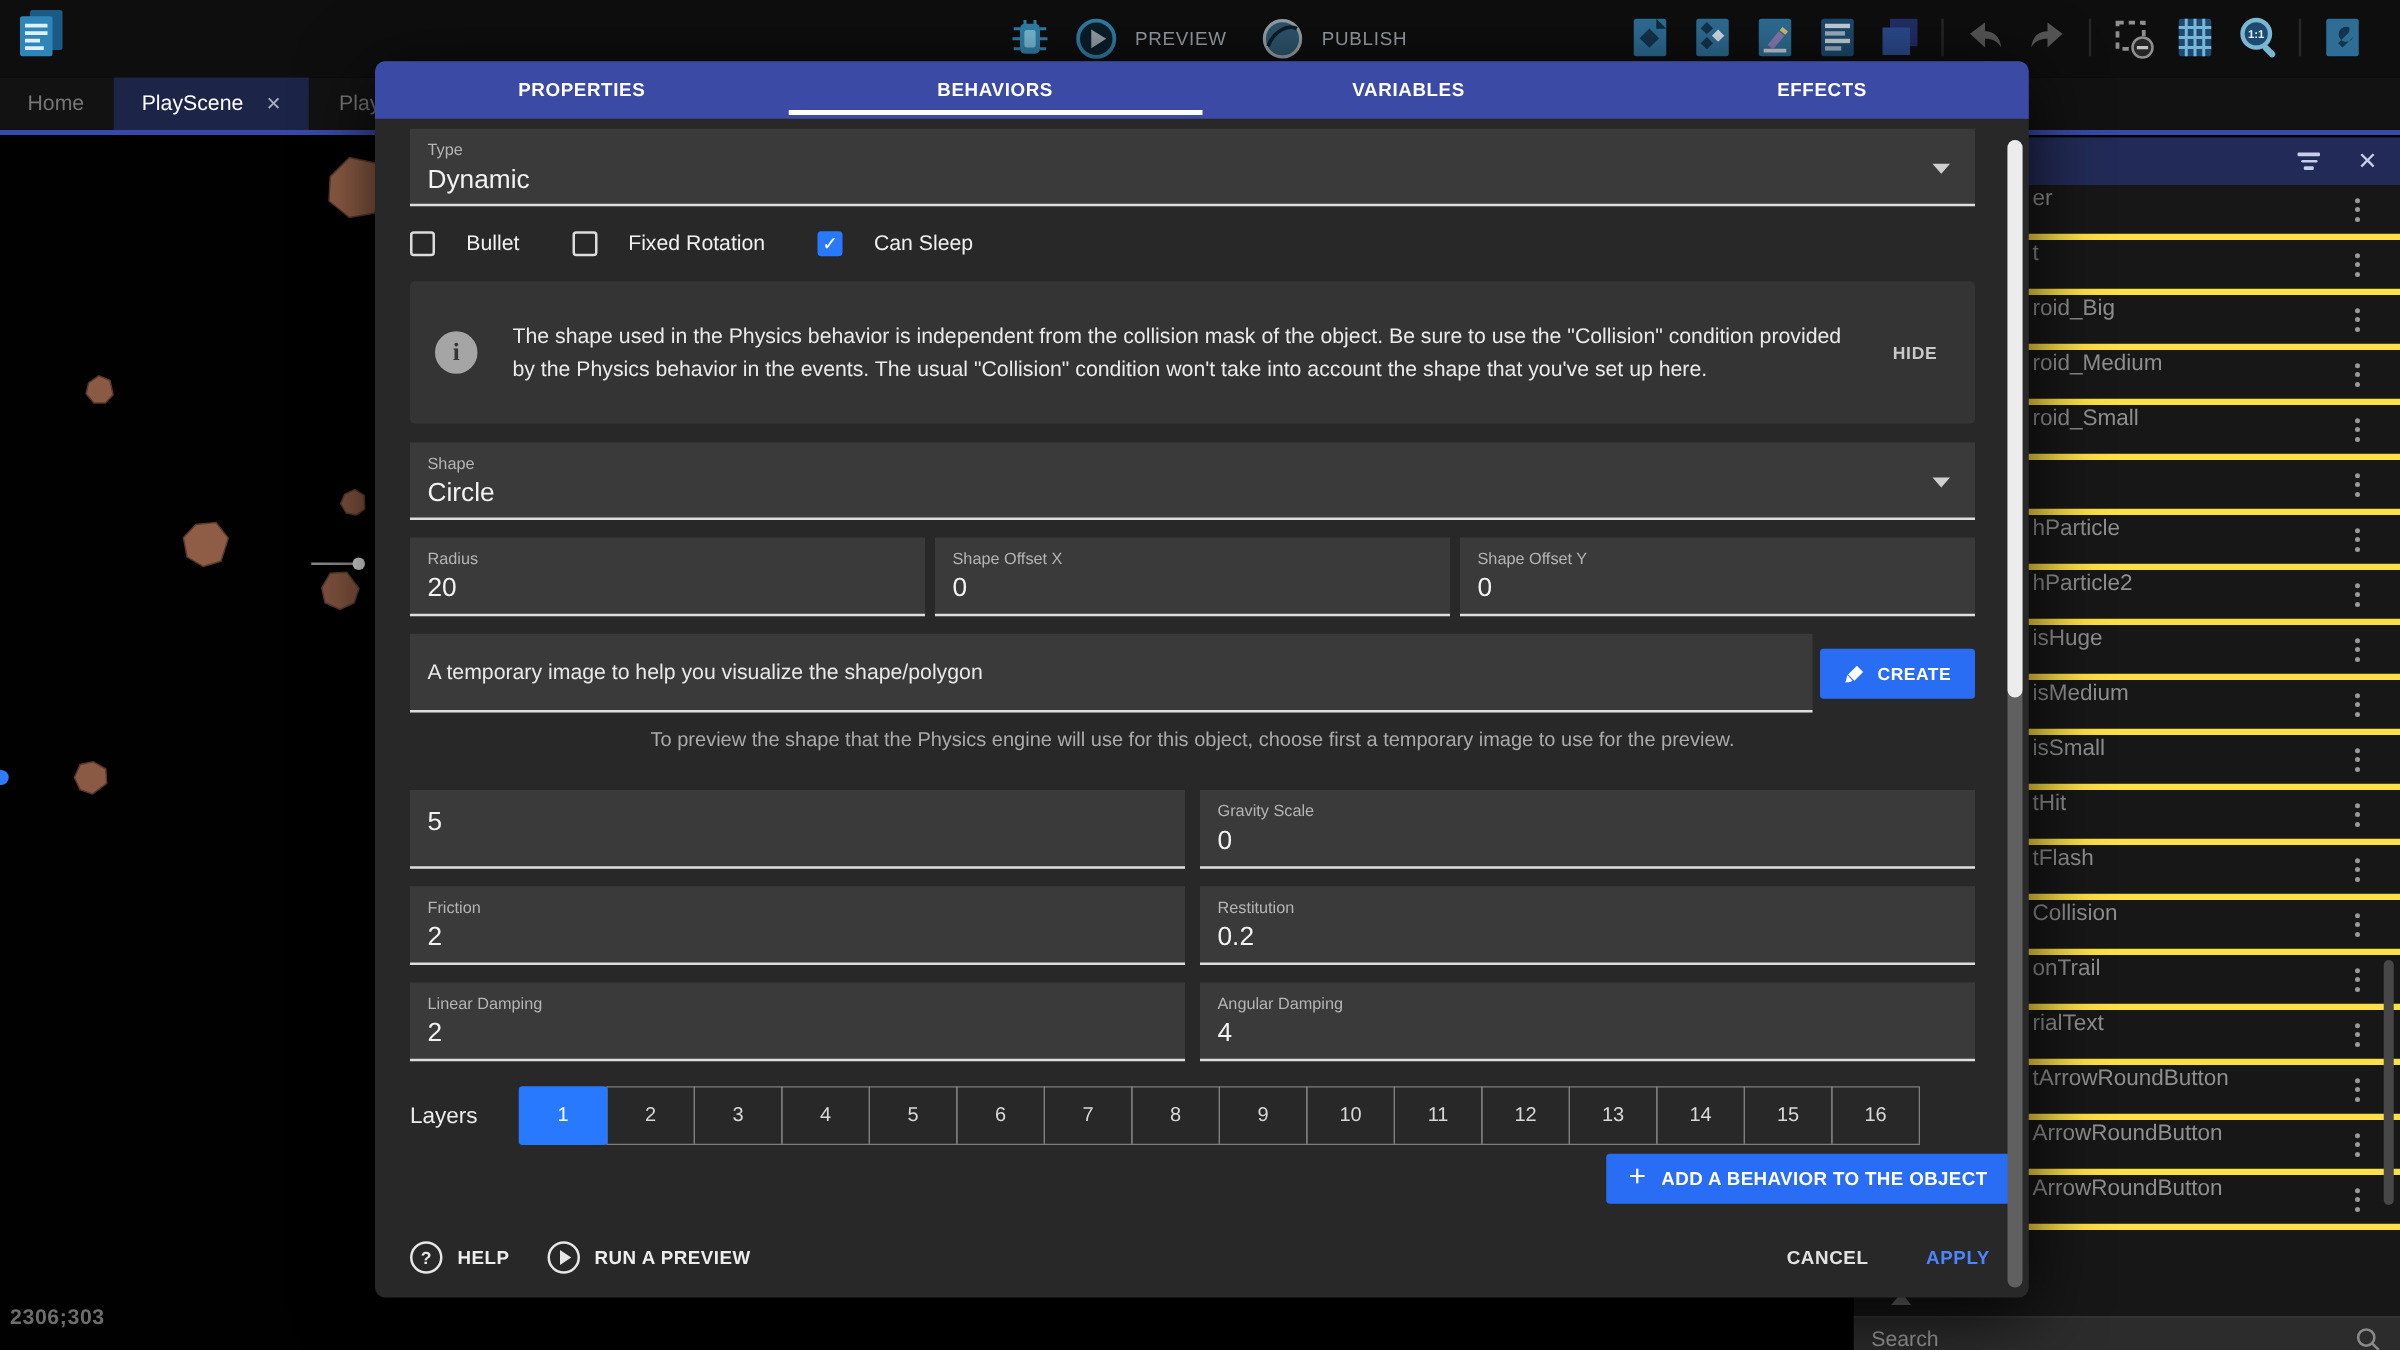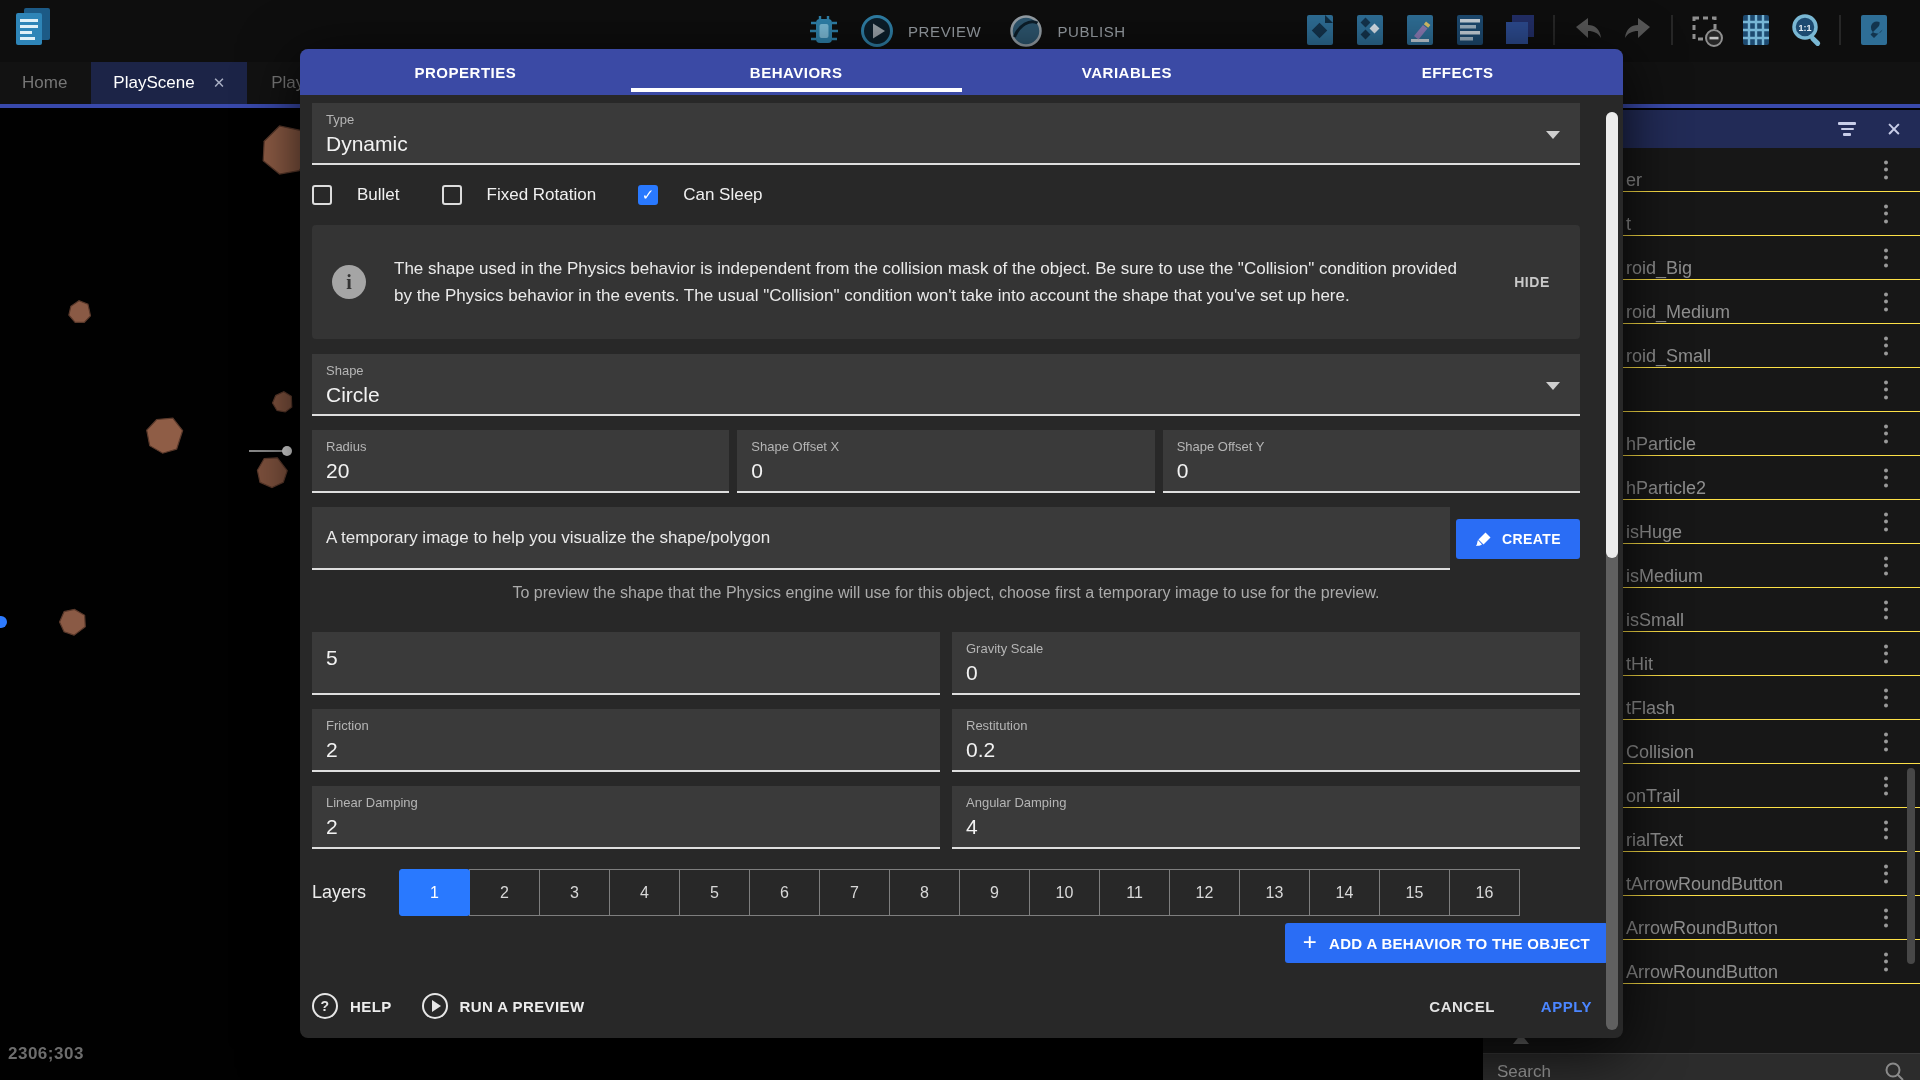--- a/index.html
+++ b/index.html
@@ -26,36 +26,36 @@
   .canvas{position:absolute;left:0;top:108px;width:1483px;height:972px;background:#010101;z-index:1}
   .coords{position:absolute;left:8px;top:1044px;color:#6d6d6d;font-size:17px;font-weight:700;z-index:2;letter-spacing:.5px}
 
   
   .panel{position:absolute;left:1483px;top:110px;width:437px;height:970px;background:#171717;z-index:3}
   .panel-header{position:absolute;top:0;left:0;width:100%;height:38px;background:#222b57;display:flex;align-items:center;justify-content:flex-end;gap:30px;padding-right:18px}
   .filt{display:flex;flex-direction:column;gap:3px;align-items:center}
   .filt i{display:block;height:2.5px;background:#c8cde8;border-radius:1px}
   .panel-close{color:#c8cde8;font-size:19px;line-height:1}
   .panel-rows{position:absolute;top:38px;left:0;width:100%}
-  .prow{height:44px;border-bottom:1px solid #fde047;position:relative;display:flex;align-items:flex-end}
+  .prow{height:44px;border-bottom:5px solid #fde047;position:relative;display:flex;align-items:flex-start}
   .prow-label{margin-left:143px;color:#8f8f8f;font-size:18px;white-space:nowrap}
   .prow-menu{position:absolute;right:32px;top:50%;transform:translateY(-50%);display:flex;flex-direction:column;gap:3.5px}
   .prow-menu i{width:4px;height:4px;border-radius:50%;background:#9a9a9a}
   .panel-scroll{position:absolute;right:5px;top:658px;width:8px;height:196px;background:#474747;border-radius:4px}
   .panel-uptri{position:absolute;left:30px;top:924px;width:0;height:0;border-left:8px solid transparent;border-right:8px solid transparent;border-bottom:10px solid #6f6f6f}
   .search{position:absolute;left:0;top:943px;width:437px;height:37px;background:#2c2c2c;border-top:1px solid #3a3a3a;display:flex;align-items:center;padding:0 14px}
   .search input{flex:1;background:transparent;border:none;outline:none;color:#bdbdbd;font-size:17px;font-family:"Liberation Sans",sans-serif}
   .search input::placeholder{color:#9a9a9a}
 
   
   .dialog{position:absolute;left:300px;top:49px;width:1323px;height:989px;background:#282828;border-radius:8px;z-index:10;box-shadow:0 12px 60px rgba(0,0,0,.8)}
   .dlg-tabs{height:46px;background:#3b4aa5;border-radius:8px 8px 0 0;display:flex}
   .dlg-tab{flex:1;position:relative;display:flex;align-items:center;justify-content:center;color:#fff;font-size:15px;font-weight:700;letter-spacing:.5px}
   .dlg-tab.active::after{content:"";position:absolute;left:0;right:0;bottom:3px;height:4px;background:#fff}
-  .dlg-content{padding:4px 43px 0 12px}
+  .dlg-content{padding:4px 43px 0 28px}
   .field{background:#3a3a3a;border-bottom:2px solid #dedede;position:relative;padding:9px 14px 0}
   .flabel{font-size:13px;color:#b5b5b5}
   .fvalue{font-size:21px;color:#f2f2f2;margin-top:5px;white-space:nowrap}
   .fullw{height:62px;margin-top:4px}
   .select::after{content:"";position:absolute;right:20px;top:28px;border-left:7px solid transparent;border-right:7px solid transparent;border-top:8px solid #cfcfcf}
   .cbrow{display:flex;align-items:center;gap:42px;margin-top:15px;height:30px}
   .cb{display:flex;align-items:center;gap:25px}
   .cbbox{width:20px;height:20px;border:2px solid #dcdcdc;border-radius:3px;flex:none}
   .cbbox.checked{border-color:#2979ff;background:#2979ff;color:#fff;font-size:15px;display:flex;align-items:center;justify-content:center}
   .cblabel{color:#f0f0f0;font-size:17px}

